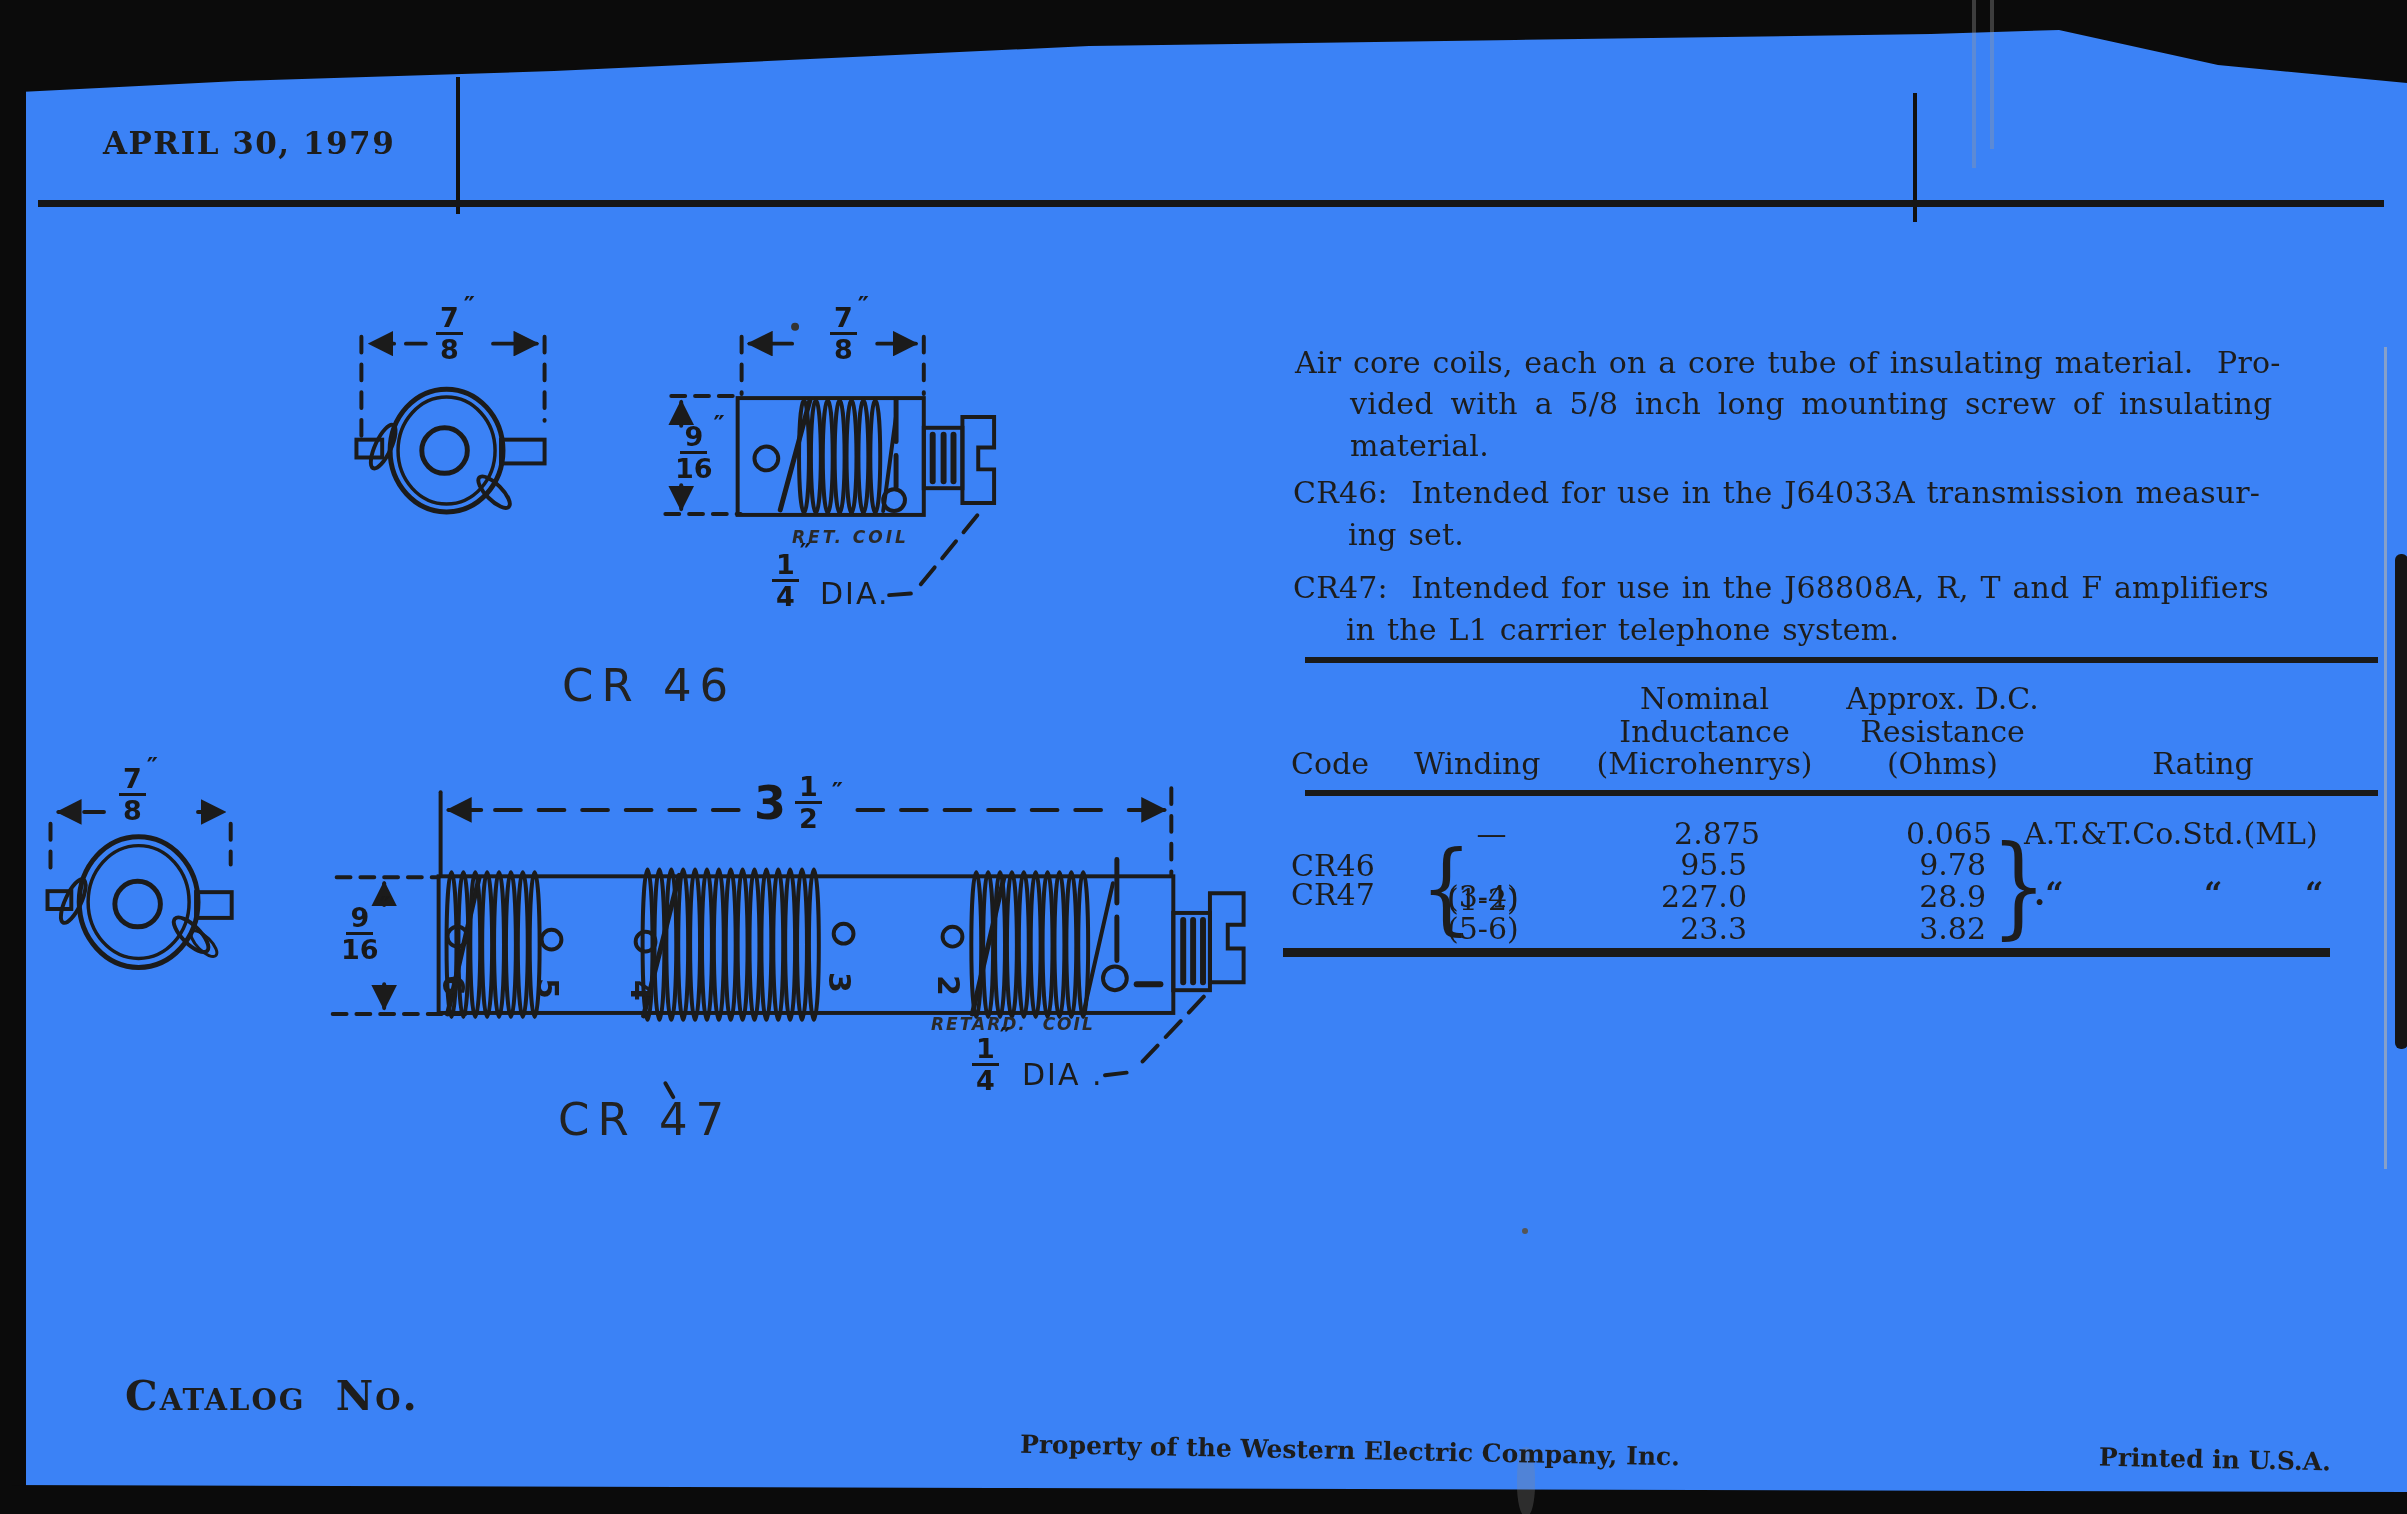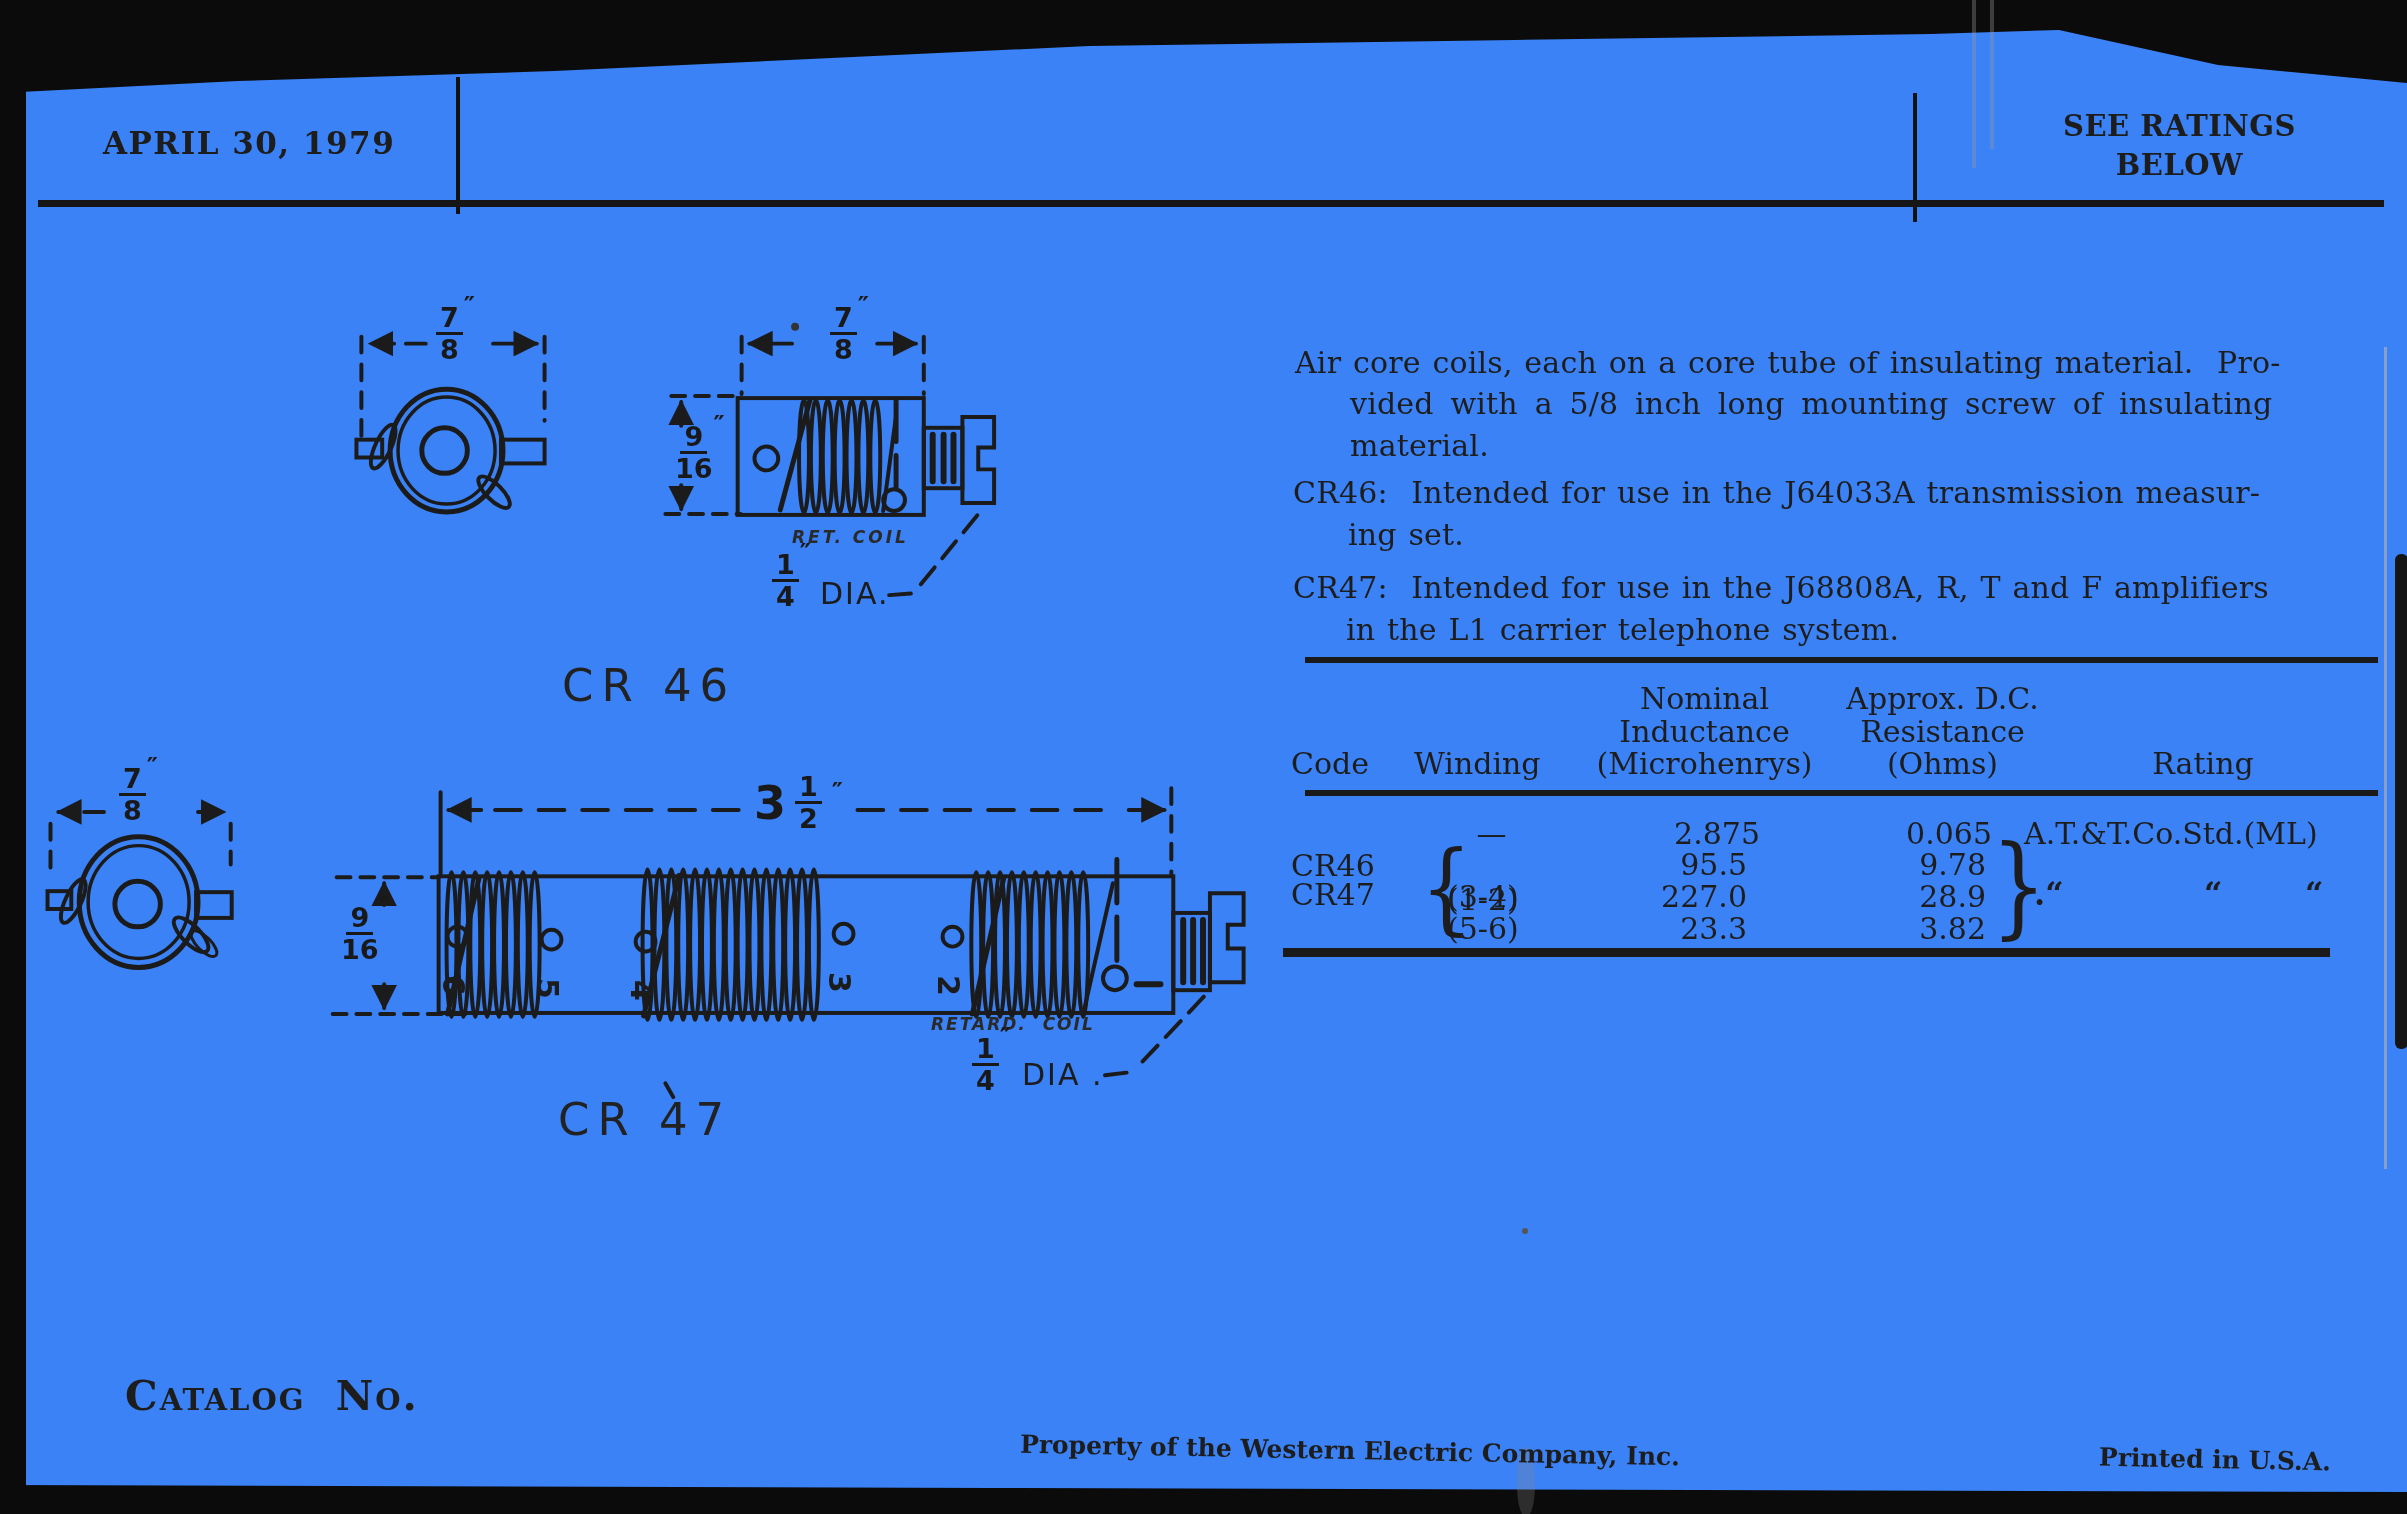--- a/index.html
+++ b/index.html
@@ -68,24 +68,20 @@
   <div class="edge-dark"></div>
   <div class="edge-line"></div>
   <div class="streak" style="left:1972px;top:0;height:168px;"></div>
   <div class="streak" style="left:1990px;top:0;height:149px;"></div>
   <div class="smudge"></div>
   <div class="speck" style="left:1522px;top:1228px;width:6px;height:6px;"></div>
 
   <div class="abs date">APRIL 30, 1979</div>
   <div class="abs vdiv" style="left:456px;top:77px;height:137px;"></div>
   <div class="abs vdiv" style="left:1913px;top:93px;height:129px;"></div>
-  <div class="abs ratings">
-    <div>SEE RATINGS</div>
-    <div>BELOW</div>
-  </div>
   <div class="abs hrule"></div>
 
   <div class="tline" style="left:1295px;top:345px;">Air core coils, each on a core tube of insulating material.  Pro-</div>
   <div class="tline" style="left:1350px;top:386px;word-spacing:7px;">vided with a 5/8 inch long mounting screw of insulating</div>
   <div class="tline" style="left:1350px;top:428px;">material.</div>
   <div class="tline" style="left:1293px;top:475px;">CR46:  Intended for use in the J64033A transmission measur-</div>
   <div class="tline" style="left:1348px;top:517px;">ing set.</div>
   <div class="tline" style="left:1293px;top:570px;">CR47:  Intended for use in the J68808A, R, T and F amplifiers</div>
   <div class="tline" style="left:1346px;top:612px;">in the L1 carrier telephone system.</div>
 

